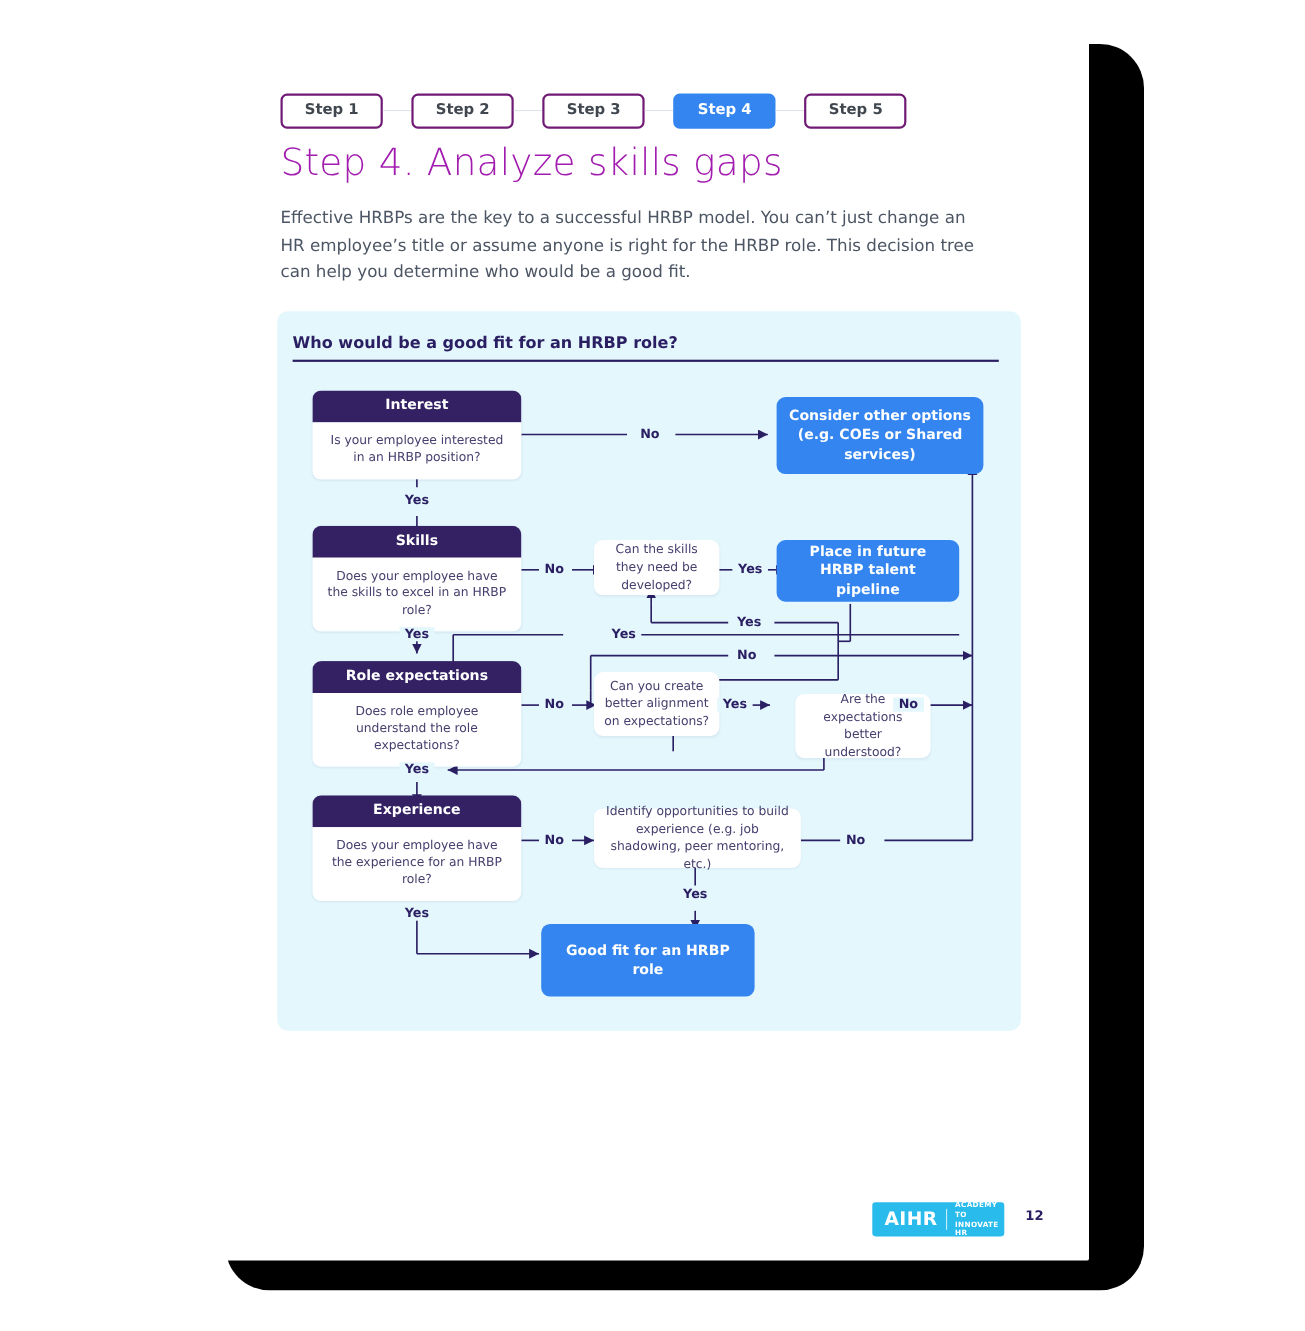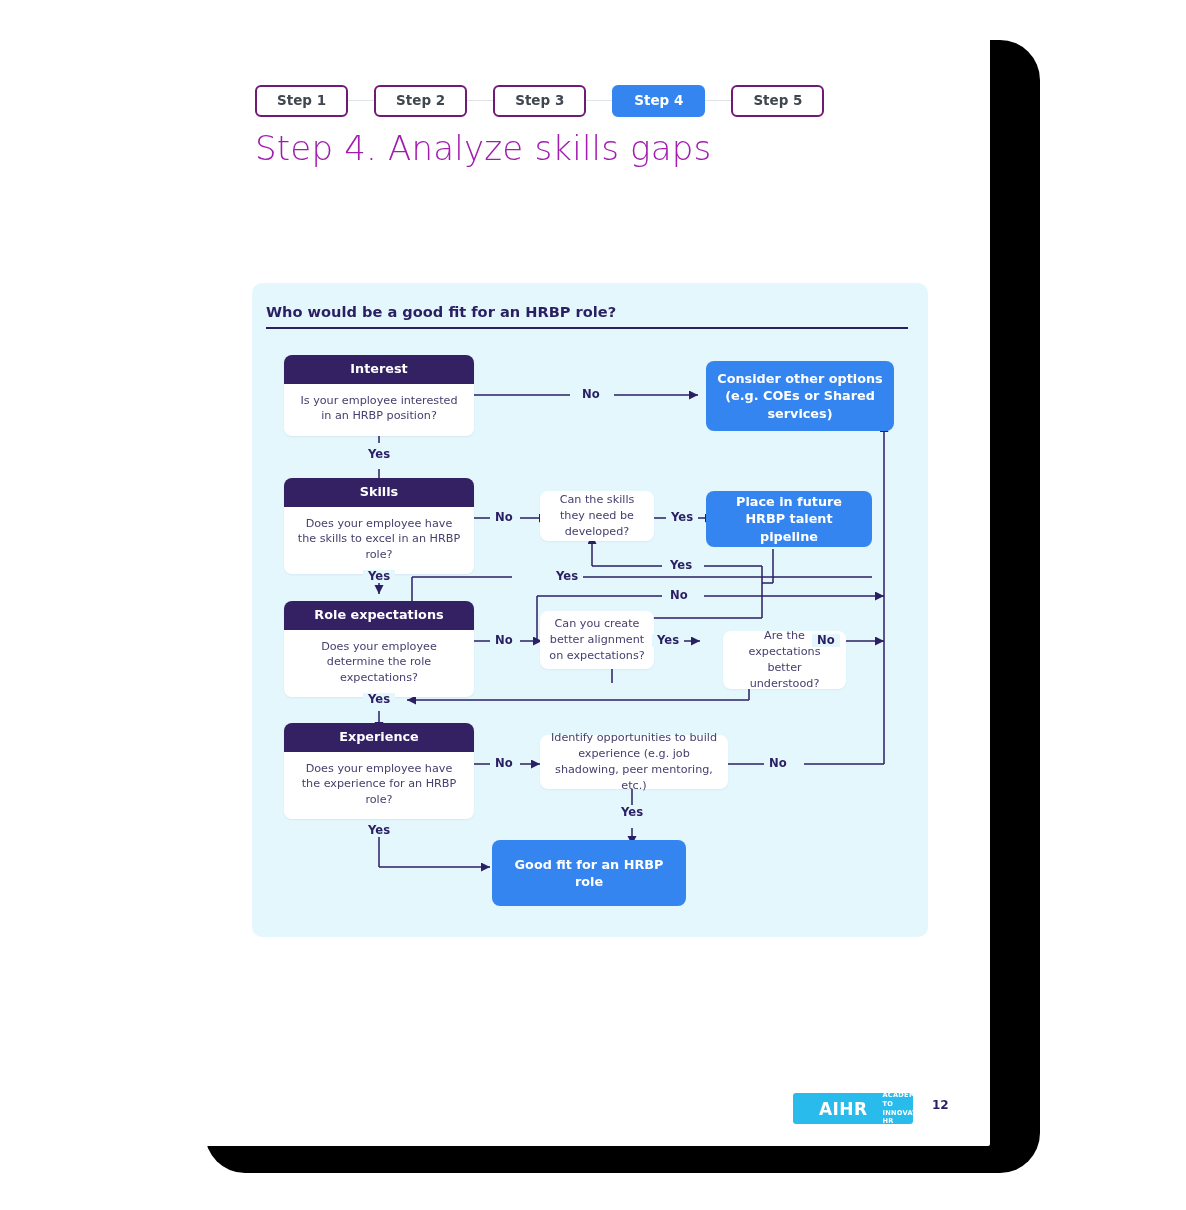--- a/index.html
+++ b/index.html
@@ -111,21 +111,21 @@
   }
 
   
   .logo {
     position: absolute; left: 793px; top: 1093px;
     width: 120px; height: 31px; background: #29BBEC;
     border-radius: 3px; display: flex; align-items: center;
   }
   .logo .mark {
     font-size: 17px; font-weight: bold; color: #ffffff;
-    letter-spacing: .4px; padding: 0 8px 0 11px; margin-left: 15px;
+    letter-spacing: .4px; padding: 0 8px 0 11px;
   }
   .logo .bar { width: 1px; height: 19px; background: rgba(255,255,255,.75); }
   .logo .tag {
     font-size: 6.6px; font-weight: bold; color: #ffffff;
     line-height: 1.32; letter-spacing: .3px; padding-left: 7px;
   }
   .page-num {
     position: absolute; left: 932px; top: 1098px;
     font-size: 12px; font-weight: bold; color: #2b1f63;
   }
@@ -144,20 +144,21 @@
     <div class="pill">Step 2</div>
     <div class="pill-connector"></div>
     <div class="pill">Step 3</div>
     <div class="pill-connector"></div>
     <div class="pill active">Step 4</div>
     <div class="pill-connector"></div>
     <div class="pill">Step 5</div>
   </div>
 
   <div class="page-title">Step 4. Analyze skills gaps</div>
+  <div class="intro">Effective HRBPs are the key to a successful HRBP model. You can’t just change an HR employee’s title or assume anyone is right for the HRBP role. This decision tree can help you determine who would be a good fit.</div>
 
   <div class="panel">
     <div class="panel-title">Who would be a good fit for an HRBP role?</div>
     <div class="panel-rule"></div>
 
     <svg class="flow" viewBox="0 0 676 654">
       <defs>
         <marker id="ar" markerWidth="7" markerHeight="7" refX="6" refY="3" orient="auto">
           <path d="M0,0 L6,3 L0,6 z" fill="#2B1F63"></path>
         </marker>
@@ -239,21 +240,21 @@
       <div class="bd">Is your employee interested in an HRBP position?</div>
     </div>
 
     <div class="node dnode" style="left:32px; top:195px;">
       <div class="hd">Skills</div>
       <div class="bd">Does your employee have the skills to excel in an HRBP role?</div>
     </div>
 
     <div class="node dnode" style="left:32px; top:318px;">
       <div class="hd">Role expectations</div>
-      <div class="bd">Does your employee determine the role expectations?</div>
+      <div class="bd">Does role employee understand the role expectations?</div>
     </div>
 
     <div class="node dnode" style="left:32px; top:440px;">
       <div class="hd">Experience</div>
       <div class="bd">Does your employee have the experience for an HRBP role?</div>
     </div>
 
     <div class="node qnode" style="left:288px; top:208px; width:114px; height:50px;">Can the skills they need be developed?</div>
 
     <div class="node qnode" style="left:288px; top:328px; width:114px; height:58px;">Can you create better alignment on expectations?</div>

